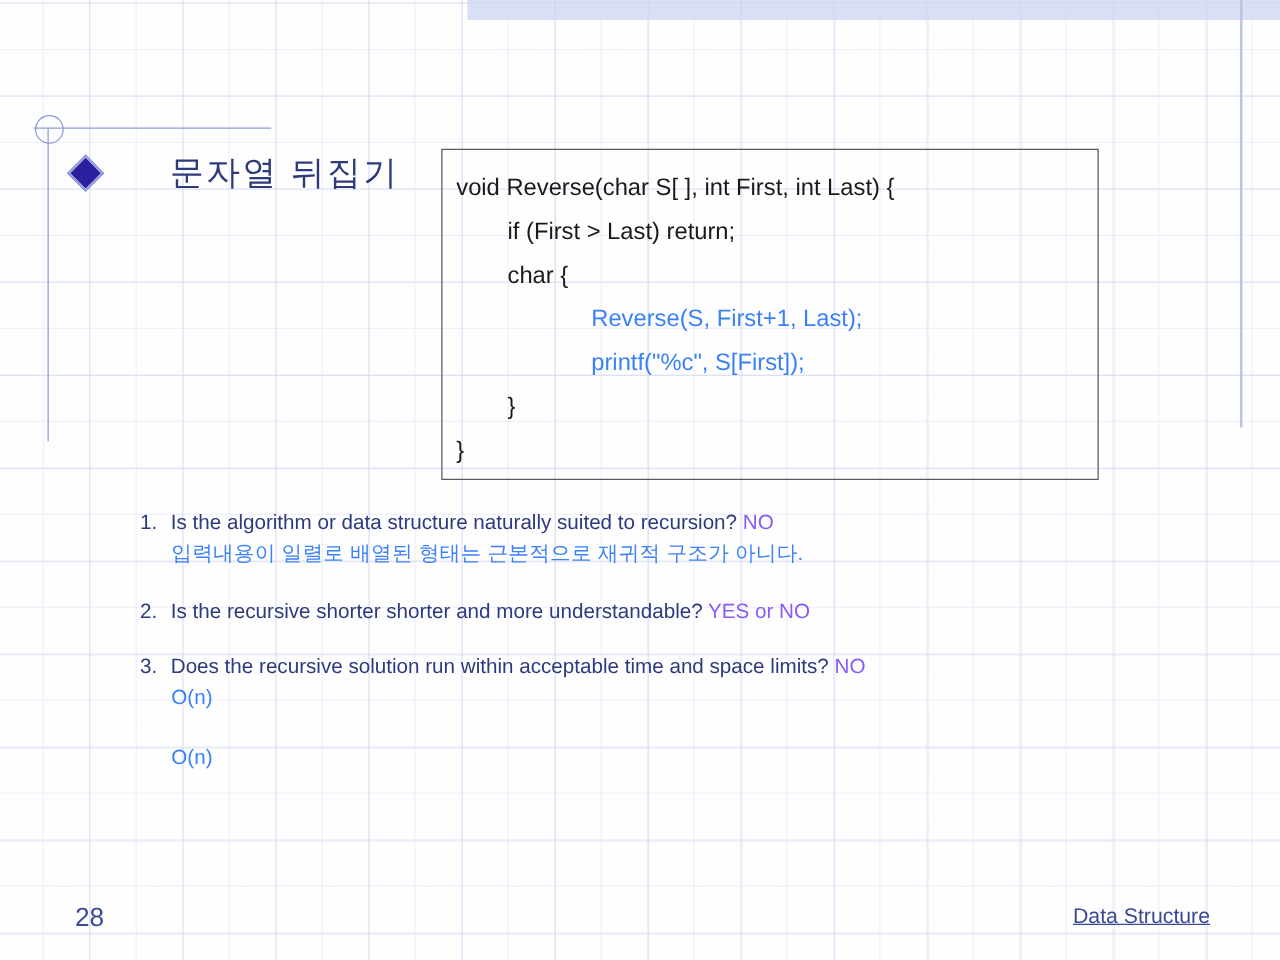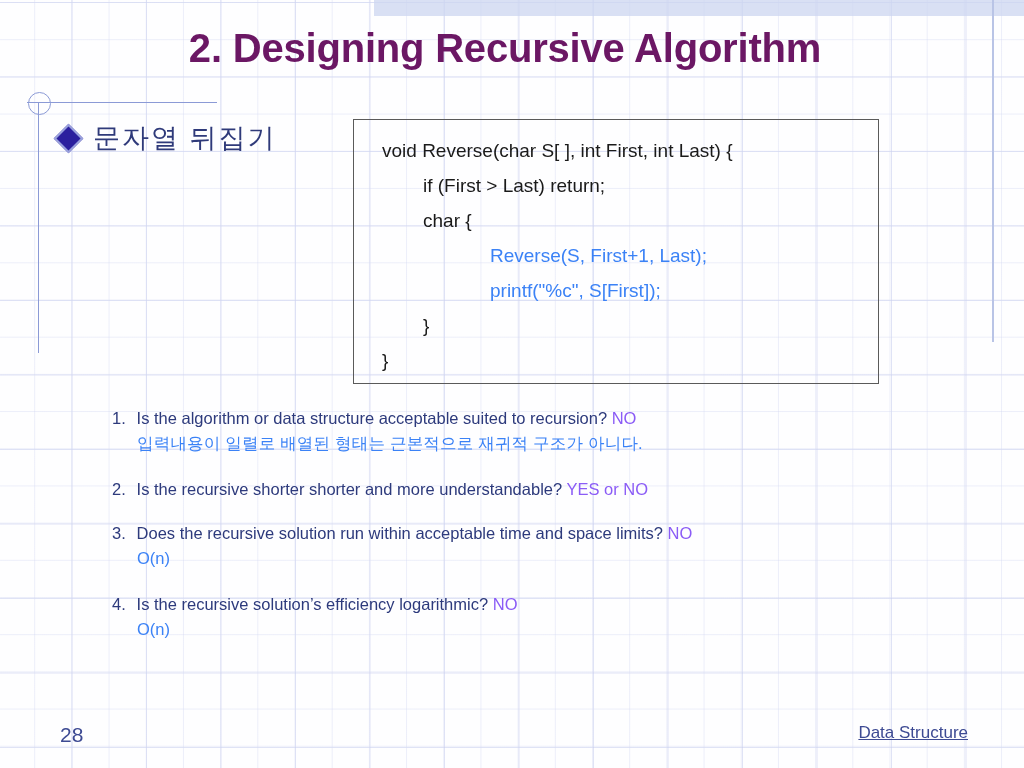--- a/index.html
+++ b/index.html
@@ -124,33 +124,34 @@
     border: 2px solid #9aa2dd;
     transform: rotate(45deg);
     margin-right: 14px;
     flex: 0 0 auto;
   }
   #bullet-label {
     font-size: 27px;
     color: #2f3a7a;
     letter-spacing: 2px;
     white-space: nowrap;
+    margin-left: 43px;
   }
 
   
   #code-box {
     position: absolute;
     left: 353px;
     top: 119px;
     width: 526px;
     height: 265px;
     border: 1px solid #5a5a5a;
     background: transparent;
     box-sizing: border-box;
-    padding: 13px 0 0 26px;
+    padding: 13px 0 0 9px;
   }
   .code-line {
     font-size: 19px;
     line-height: 35px;
     color: #1a1a1a;
     white-space: pre;
   }
   .code-line.red {
     color: #3b82f6;
   }
@@ -217,51 +218,49 @@
   <div id="grid-bg"></div>
   <div id="grid-bg-fine"></div>
 
   <div id="top-band"></div>
   <div id="right-rule"></div>
 
   <div id="deco-hline"></div>
   <div id="deco-vline"></div>
   <div id="deco-circle"></div>
 
-  <div id="page-title">2. Designing Recursive Algorithm</div>
 
   <div id="bullet-row">
     <div id="bullet-diamond"></div>
     <div id="bullet-label">문자열 뒤집기</div>
   </div>
 
   <div id="code-box">
       <div class="code-line ind0">void Reverse(char S[ ], int First, int Last) {</div>
       <div class="code-line ind1">if (First &gt; Last) return;</div>
       <div class="code-line ind1">char {</div>
       <div class="code-line ind2 red">Reverse(S, First+1, Last);</div>
       <div class="code-line ind2 red">printf("%c", S[First]);</div>
       <div class="code-line ind1">}</div>
       <div class="code-line ind0">}</div>
     </div>
 
   <div id="question-list">
       <div class="q-item">
-        <div class="q-main"><span class="q-num">1.</span><span> Is the algorithm or data structure acceptable suited to recursion?  </span><span class="q-answer">NO</span></div>
+        <div class="q-main"><span class="q-num">1.</span><span> Is the algorithm or data structure naturally suited to recursion?  </span><span class="q-answer">NO</span></div>
         <div class="q-sub q-sub-ko">입력내용이 일렬로 배열된 형태는 근본적으로 재귀적 구조가 아니다.</div>
       </div>
       <div class="q-item">
         <div class="q-main"><span class="q-num">2.</span><span> Is the recursive shorter shorter and more understandable?  </span><span class="q-answer">YES or NO</span></div>
       </div>
       <div class="q-item">
         <div class="q-main"><span class="q-num">3.</span><span> Does the recursive solution run within acceptable time and space limits?  </span><span class="q-answer">NO</span></div>
         <div class="q-sub">O(n)</div>
       </div>
       <div class="q-item">
-        <div class="q-main"><span class="q-num">4.</span><span> Is the recursive solution’s efficiency logarithmic?  </span><span class="q-answer">NO</span></div>
         <div class="q-sub">O(n)</div>
       </div>
     </div>
 
   <div id="footer-page-number">28</div>
 
   <div id="footer-label">Data Structure</div>
 
 </div>
 

